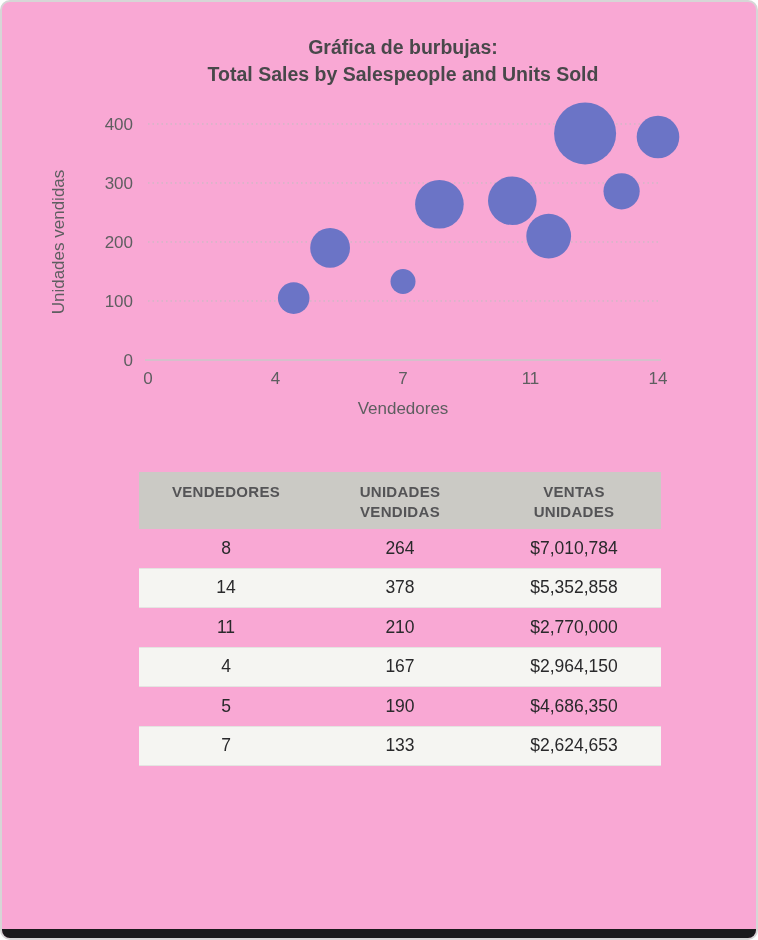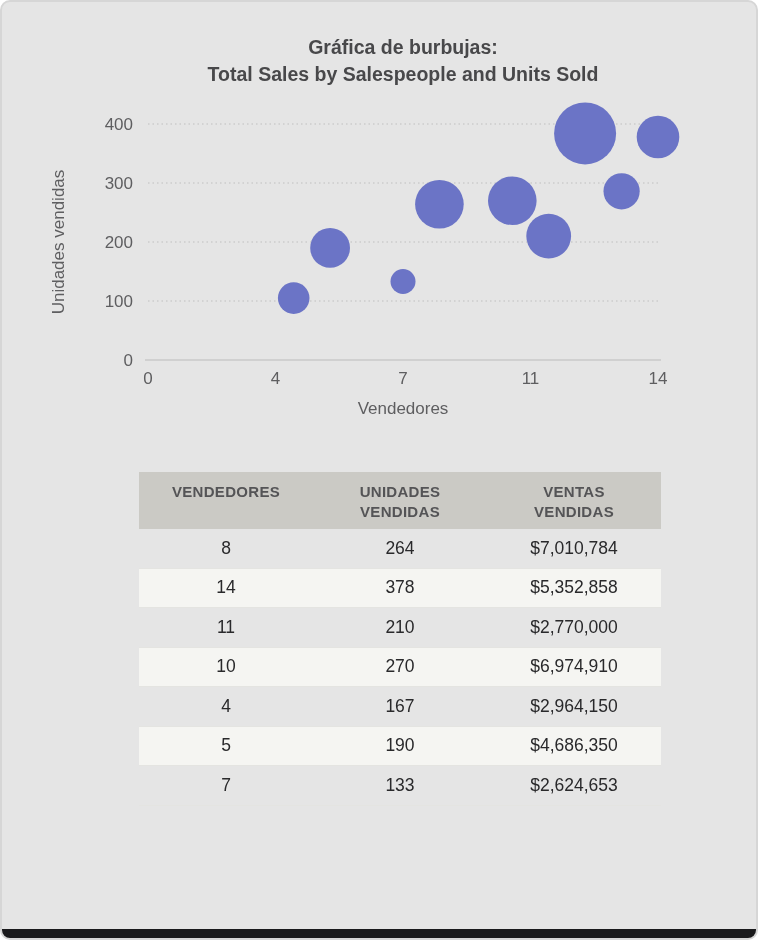--- a/index.html
+++ b/index.html
@@ -6,21 +6,21 @@
     margin: 0; padding: 0;
     width: 758px; height: 940px;
     background: #ffffff;
     font-family: "Liberation Sans", "DejaVu Sans", sans-serif;
   }
   .frame {
     position: absolute; inset: 0;
     box-sizing: border-box;
     border: 2px solid #d6d6d6;
     border-radius: 10px;
-    background: #e5e5e5;
+    background: #f9a8d4;
     overflow: hidden;
   }
   .bottom-bar {
     position: absolute;
     left: 0; right: 0; bottom: 0;
     height: 9px;
     background: #1a1a1c;
   }
   svg.chart { position: absolute; top: 0; left: 0; }
   svg.chart text {
@@ -130,43 +130,38 @@
     <text class="axis-title" x="401" y="412" text-anchor="middle">Vendedores</text>
   </svg>
 
   <table class="data-table">
     <thead>
       <tr id="header-row">
           <th>VENDEDORES</th>
           <th>UNIDADES
 VENDIDAS</th>
           <th>VENTAS
-VENDIDAS</th>
+UNIDADES</th>
         </tr>
     </thead>
     <tbody id="table-body">
         <tr>
           <td>8</td>
           <td>264</td>
           <td>$7,010,784</td>
         </tr>
         <tr>
           <td>14</td>
           <td>378</td>
           <td>$5,352,858</td>
         </tr>
         <tr>
           <td>11</td>
           <td>210</td>
           <td>$2,770,000</td>
-        </tr>
-        <tr>
-          <td>10</td>
-          <td>270</td>
-          <td>$6,974,910</td>
         </tr>
         <tr>
           <td>4</td>
           <td>167</td>
           <td>$2,964,150</td>
         </tr>
         <tr>
           <td>5</td>
           <td>190</td>
           <td>$4,686,350</td>

